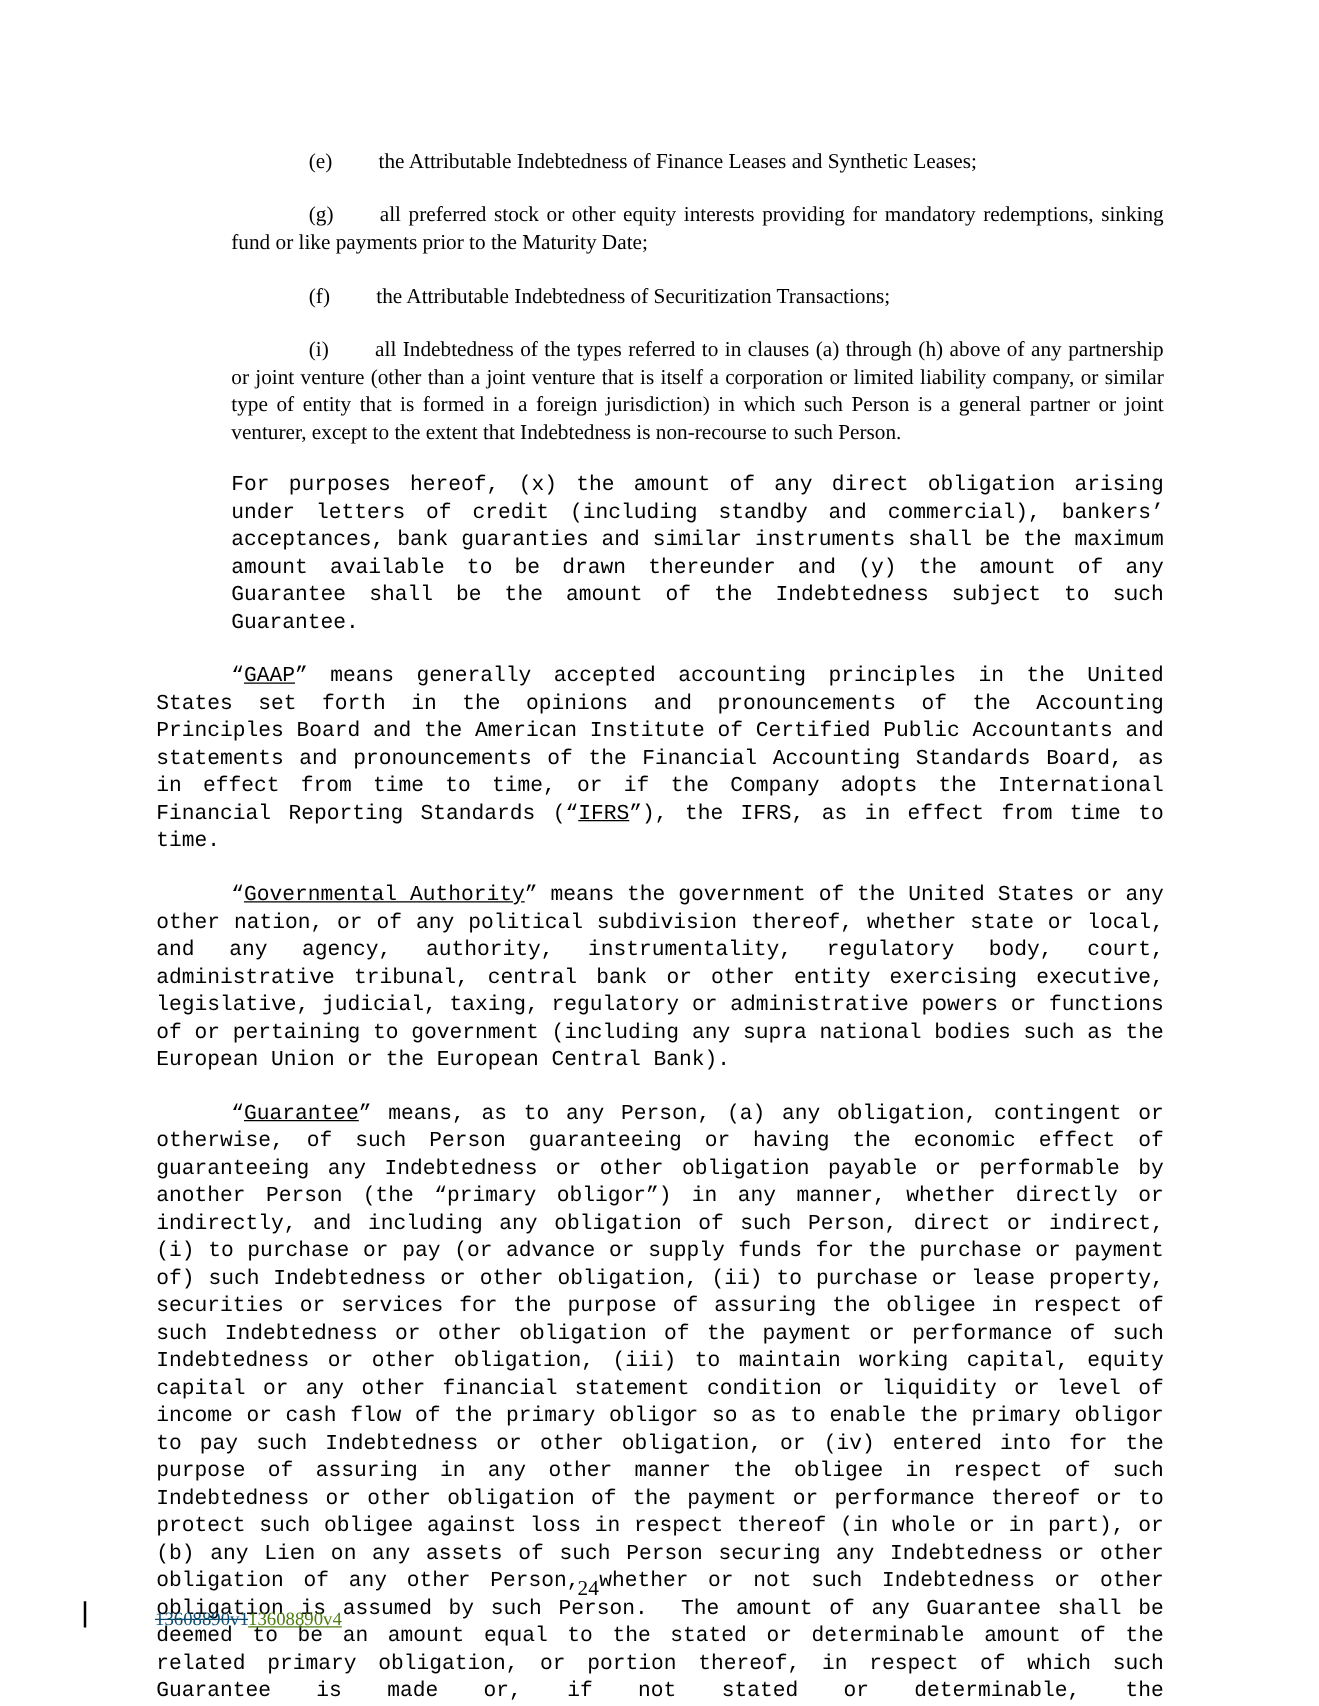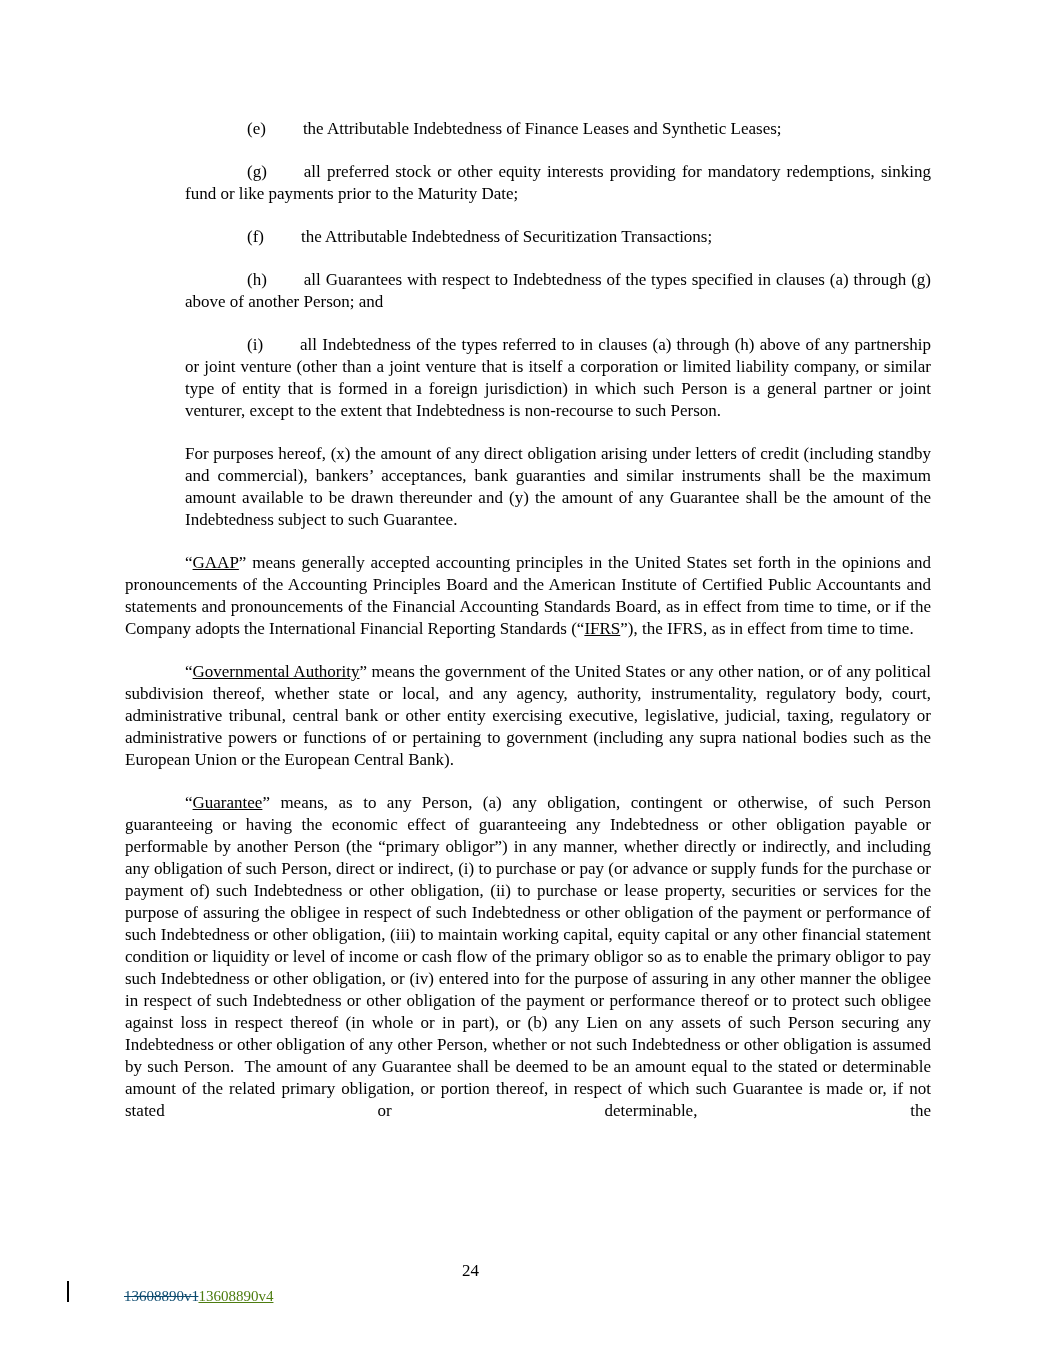--- a/index.html
+++ b/index.html
@@ -33,24 +33,26 @@
     margin-left: 60px;
     text-indent: 62px;
   }
   .tab {
     display: inline-block;
     width: 37px;
   }
   
   p.block {
     margin-left: 60px;
+    font-family: Liberation Mono, monospace;
   }
   
   p.def {
     text-indent: 60px;
+    font-family: Liberation Mono, monospace;
   }
   p.last {
     margin-bottom: 0;
     text-align-last: justify;
   }
   .u {
     text-decoration: underline;
   }
   .page-number {
     position: absolute;
@@ -90,21 +92,20 @@
 
 <div class="page">
   <div class="content">
 
     <p class="item"><span>(e)</span><span class="tab"></span><span>the Attributable Indebtedness of Finance Leases and Synthetic Leases;</span></p>
 
     <p class="item"><span>(g)</span><span class="tab"></span><span>all preferred stock or other equity interests providing for mandatory redemptions, sinking fund or like payments prior to the Maturity Date;</span></p>
 
     <p class="item"><span>(f)</span><span class="tab"></span><span>the Attributable Indebtedness of Securitization Transactions;</span></p>
 
-    <p class="item"><span>(h)</span><span class="tab"></span><span>all Guarantees with respect to Indebtedness of the types specified in clauses (a) through (g) above of another Person; and</span></p>
 
     <p class="item"><span>(i)</span><span class="tab"></span><span>all Indebtedness of the types referred to in clauses (a) through (h) above of any partnership or joint venture (other than a joint venture that is itself a corporation or limited liability company, or similar type of entity that is formed in a foreign jurisdiction) in which such Person is a general partner or joint venturer, except to the extent that Indebtedness is non-recourse to such Person.</span></p>
 
     <p class="block"><span>For purposes hereof, (x) the amount of any direct obligation arising under letters of credit (including standby and commercial), bankers’ acceptances, bank guaranties and similar instruments shall be the maximum amount available to be drawn thereunder and (y) the amount of any Guarantee shall be the amount of the Indebtedness subject to such Guarantee.</span></p>
 
     <p class="def"><span>“</span><span class="u">GAAP</span><span>” means generally accepted accounting principles in the United States set forth in the opinions and pronouncements of the Accounting Principles Board and the American Institute of Certified Public Accountants and statements and pronouncements of the Financial Accounting Standards Board, as in effect from time to time, or if the Company adopts the International Financial Reporting Standards (“</span><span class="u">IFRS</span><span>”), the IFRS, as in effect from time to time.</span></p>
 
     <p class="def"><span>“</span><span class="u">Governmental Authority</span><span>” means the government of the United States or any other nation, or of any political subdivision thereof, whether state or local, and any agency, authority, instrumentality, regulatory body, court, administrative tribunal, central bank or other entity exercising executive, legislative, judicial, taxing, regulatory or administrative powers or functions of or pertaining to government (including any supra national bodies such as the European Union or the European Central Bank).</span></p>
 
     <p class="def last"><span>“</span><span class="u">Guarantee</span><span>” means, as to any Person, (a) any obligation, contingent or otherwise, of such Person guaranteeing or having the economic effect of guaranteeing any Indebtedness or other obligation payable or performable by another Person (the “primary obligor”) in any manner, whether directly or indirectly, and including any obligation of such Person, direct or indirect, (i) to purchase or pay (or advance or supply funds for the purchase or payment of) such Indebtedness or other obligation, (ii) to purchase or lease property, securities or services for the purpose of assuring the obligee in respect of such Indebtedness or other obligation of the payment or performance of such Indebtedness or other obligation, (iii) to maintain working capital, equity capital or any other financial statement condition or liquidity or level of income or cash flow of the primary obligor so as to enable the primary obligor to pay such Indebtedness or other obligation, or (iv) entered into for the purpose of assuring in any other manner the obligee in respect of such Indebtedness or other obligation of the payment or performance thereof or to protect such obligee against loss in respect thereof (in whole or in part), or (b) any Lien on any assets of such Person securing any Indebtedness or other obligation of any other Person, whether or not such Indebtedness or other obligation is assumed by such Person.&nbsp; The amount of any Guarantee shall be deemed to be an amount equal to the stated or determinable amount of the related primary obligation, or portion thereof, in respect of which such Guarantee is made or, if not stated or determinable, the</span></p>

